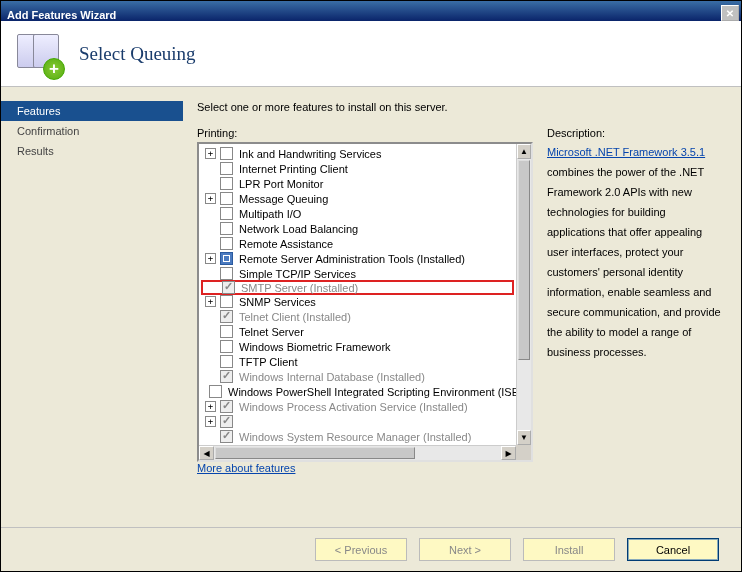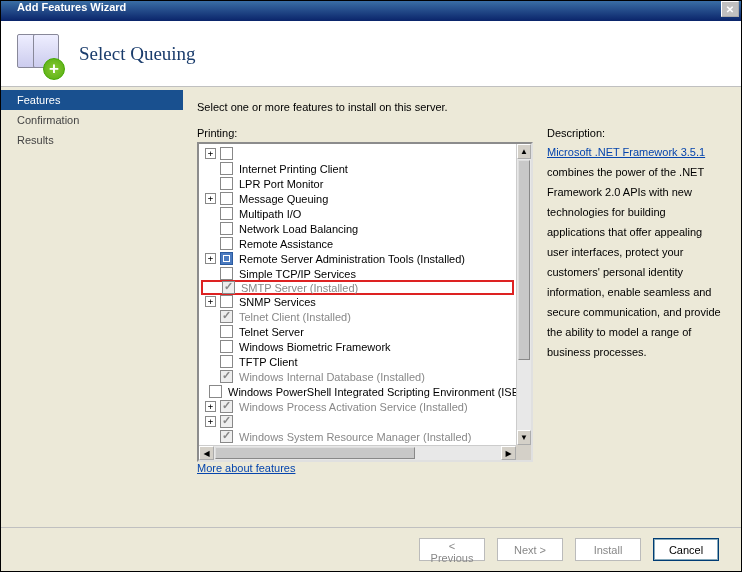--- a/index.html
+++ b/index.html
@@ -11,22 +11,22 @@
     width: 742px;
     height: 572px;
     overflow: hidden;
     border: 1px solid #000;
   }
   .titlebar {
     height: 20px;
     background: linear-gradient(to bottom, #3a6ea5 0%, #0a246a 100%);
     color: #fff;
     display: flex;
-    align-items: flex-start;
-    padding: 0 2px 0 16px;
+    align-items: flex-end;
+    padding: 0 2px 0 6px;
     font-size: 11px;
     font-weight: bold;
   }
   .titlebar-spacer { flex: 1; }
   .close-btn {
     width: 18px;
     height: 16px;
     background: #c0c0c0;
     border: 1px outset #fff;
     display: flex;
@@ -83,21 +83,21 @@
     font-size: 19px;
     color: #1a3c6c;
   }
 
   .main {
     display: flex;
     height: 440px;
   }
   .sidebar {
     width: 182px;
-    padding-top: 3px;
+    padding-top: 14px;
   }
   .navitem {
     padding: 4px 0 4px 16px;
     color: #444;
     cursor: pointer;
   }
   .navitem.active {
     background: #19508f;
     color: #fff;
   }
@@ -206,24 +206,24 @@
   .footer {
     height: 44px;
     display: flex;
     align-items: center;
     justify-content: flex-end;
     padding-right: 22px;
     gap: 12px;
     border-top: 1px solid #c0c0c0;
   }
   .btn {
-    width: 66px;
+    width: 92px;
     height: 23px;
     font-size: 11px;
-    background: #ffffff;
+    background: #fef9c3;
     border: 1px solid #888;
     cursor: pointer;
   }
   .btn:disabled { color: #888; border-color:#bbb; cursor:default;}
   .btn.cancel { border: 1px solid #003c74; box-shadow: 0 0 0 1px #8ab inset;}
 </style>
 </head>
 <body>
 
 <div class="titlebar">
@@ -253,20 +253,21 @@
   <div class="content">
     <div class="instr">Select one or more features to install on this server.</div>
     <div class="cols">
       <div class="leftcol">
         <div class="lbl">Printing:</div>
         <div class="treebox">
           <div class="tree-inner" id="tree-rows">
               <div class="row">
                 <span class="exp">+</span>
                 <span class="chk"></span>
+                <span class="rtxt">Ink and Handwriting Services</span>
               </div>
               <div class="row">
                 <span class="exp empty"></span>
                 <span class="chk"></span>
                 <span class="rtxt">Internet Printing Client</span>
               </div>
               <div class="row">
                 <span class="exp empty"></span>
                 <span class="chk"></span>
                 <span class="rtxt">LPR Port Monitor</span>

